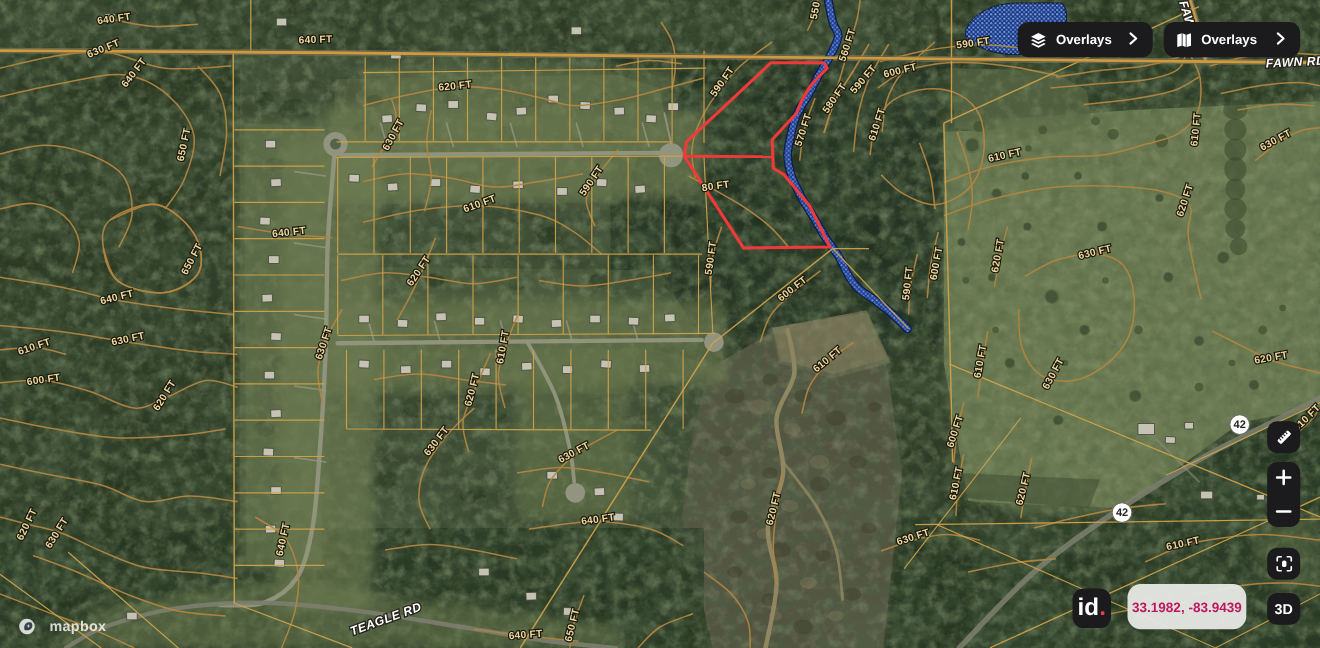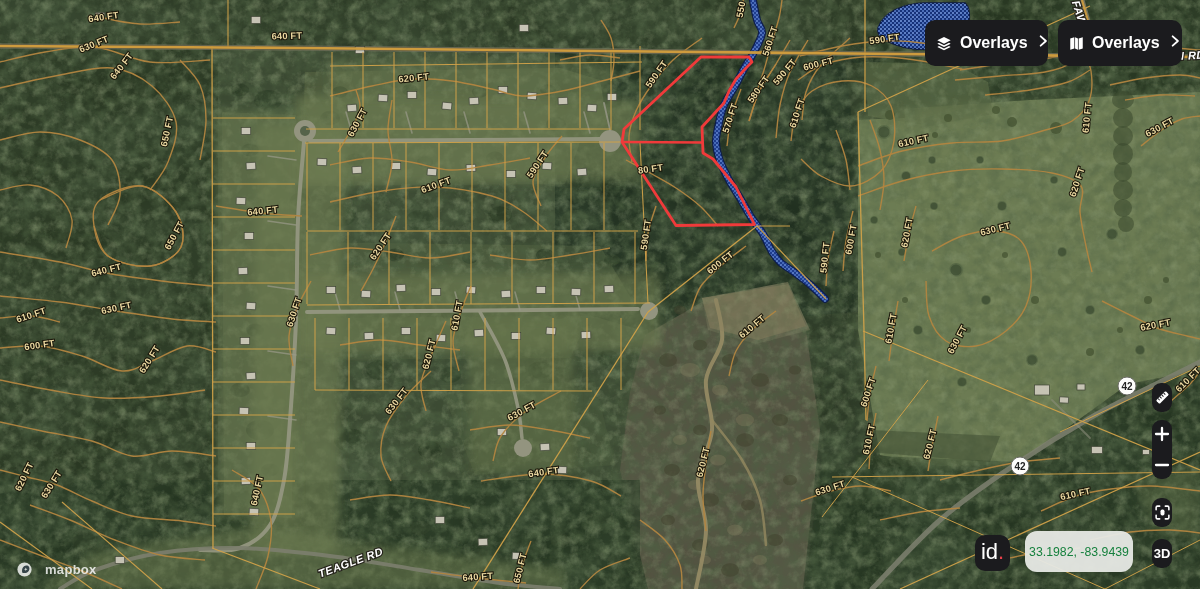--- a/index.html
+++ b/index.html
@@ -1,29 +1,29 @@
 <!DOCTYPE html>
 <html><head><meta charset="utf-8">
 <style>
   * { margin:0; padding:0; box-sizing:border-box; }
   html,body { width:1200px; height:589px; overflow:hidden; font-family:"Liberation Sans", sans-serif; }
   .stage { position:relative; width:1200px; height:589px; background:#33412b; }
   .stage > svg.map { position:absolute; left:0; top:0; }
   .btn { position:absolute; background:#1b1b1e; border-radius:10px; display:flex; align-items:center;
          color:#fff; font-weight:700; }
-  .topbtn { top:20px; height:46px; padding:0 11px; font-size:16px; gap:8px; }
+  .topbtn { top:20px; height:32px; padding:0 11px; font-size:12px; gap:8px; }
   .btn svg { flex:none; }
-  .railbtn { left:1152px; width:20px; border-radius:9px; justify-content:center; }
+  .railbtn { left:1152px; width:30px; border-radius:9px; justify-content:center; }
   .coords { position:absolute; left:1025px; top:531px; width:108px; height:41px;
              background:rgba(231,233,229,0.95); border-radius:12px; display:flex; align-items:center;
-             justify-content:center; font-size:12.3px; font-weight:400; color:#15803d; letter-spacing:0px; }
+             justify-content:center; font-size:12.3px; font-weight:700; color:#be185d; letter-spacing:0px; }
   .landtxt { position:absolute; left:926px; top:544px; color:#fff; font-size:21.5px; font-weight:700;
               letter-spacing:-0.3px;margin-top:44px; }
   .idbox { position:absolute; left:975px; top:535px; width:35px; height:36px; background:#1b1b1e;
-            border-radius:10px; color:#fff; font-size:22px; font-weight:400; display:flex;
+            border-radius:10px; color:#fff; font-size:22px; font-weight:700; display:flex;
             align-items:center; justify-content:center; padding-bottom:3px; }
   .idbox .dot { color:#e8404a; }
   .mapbox { position:absolute; left:16px; top:561px; display:flex; align-items:center; gap:12px;
              opacity:0.8; }
   .mapbox span { color:#fff; font-size:13px; font-weight:600; letter-spacing:0.3px; }
 </style></head>
 <body>
 <div class="stage">
 <svg class="map" width="1200" height="589" viewBox="0 0 1200 589">
 

